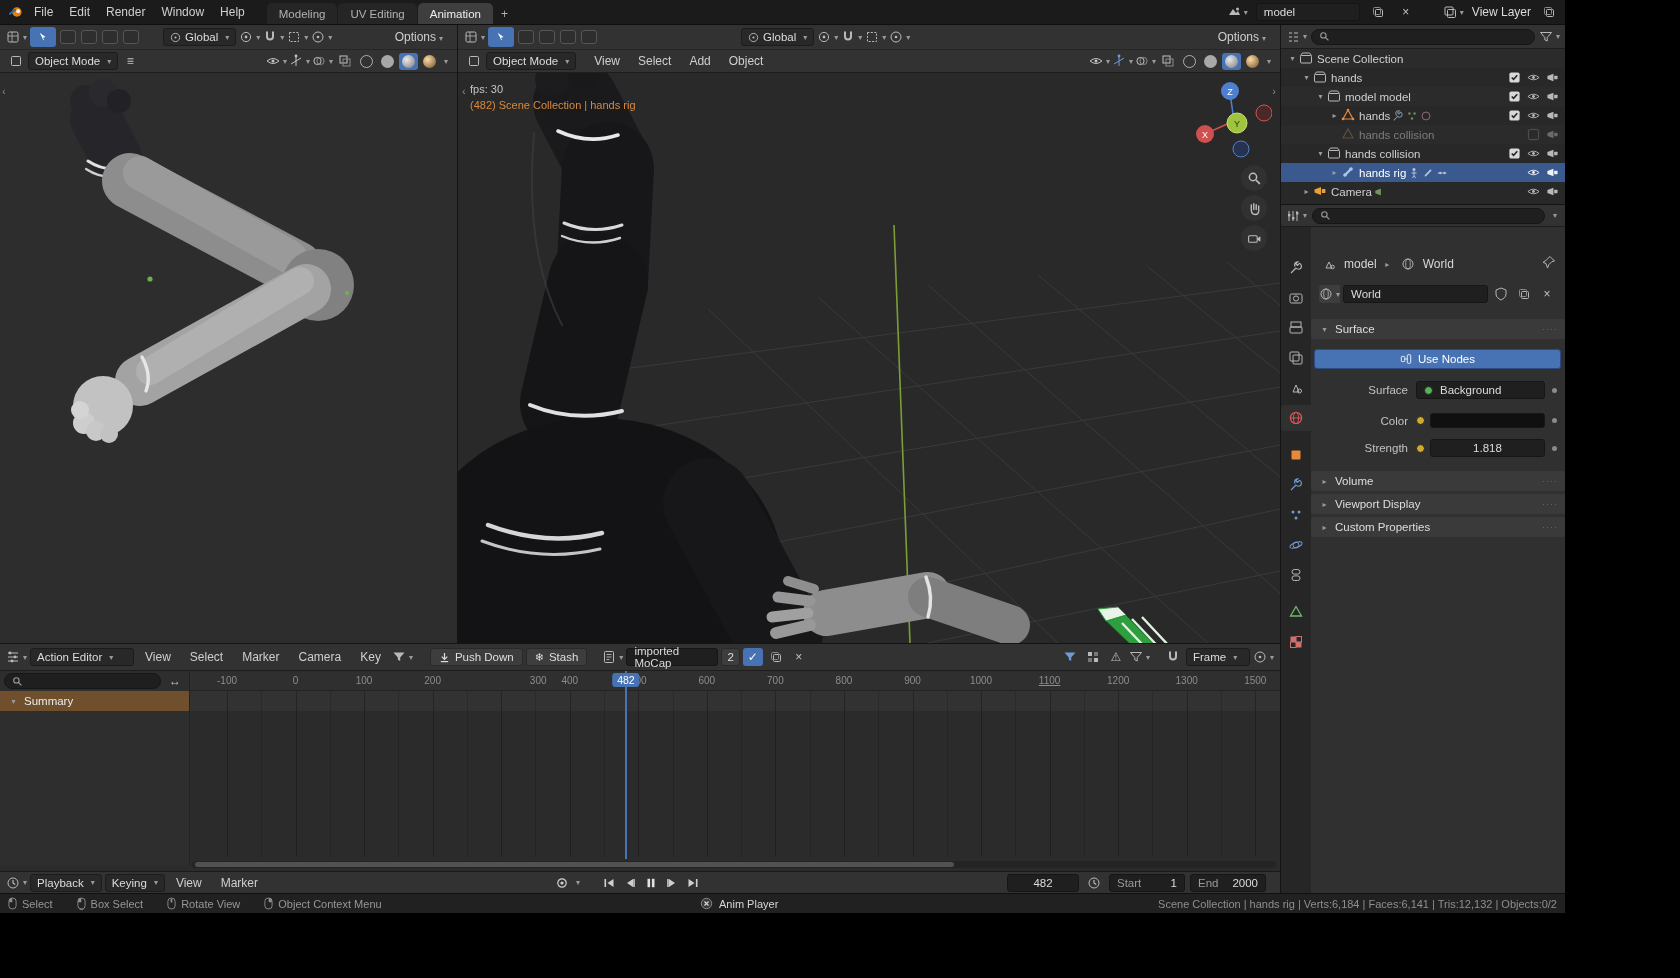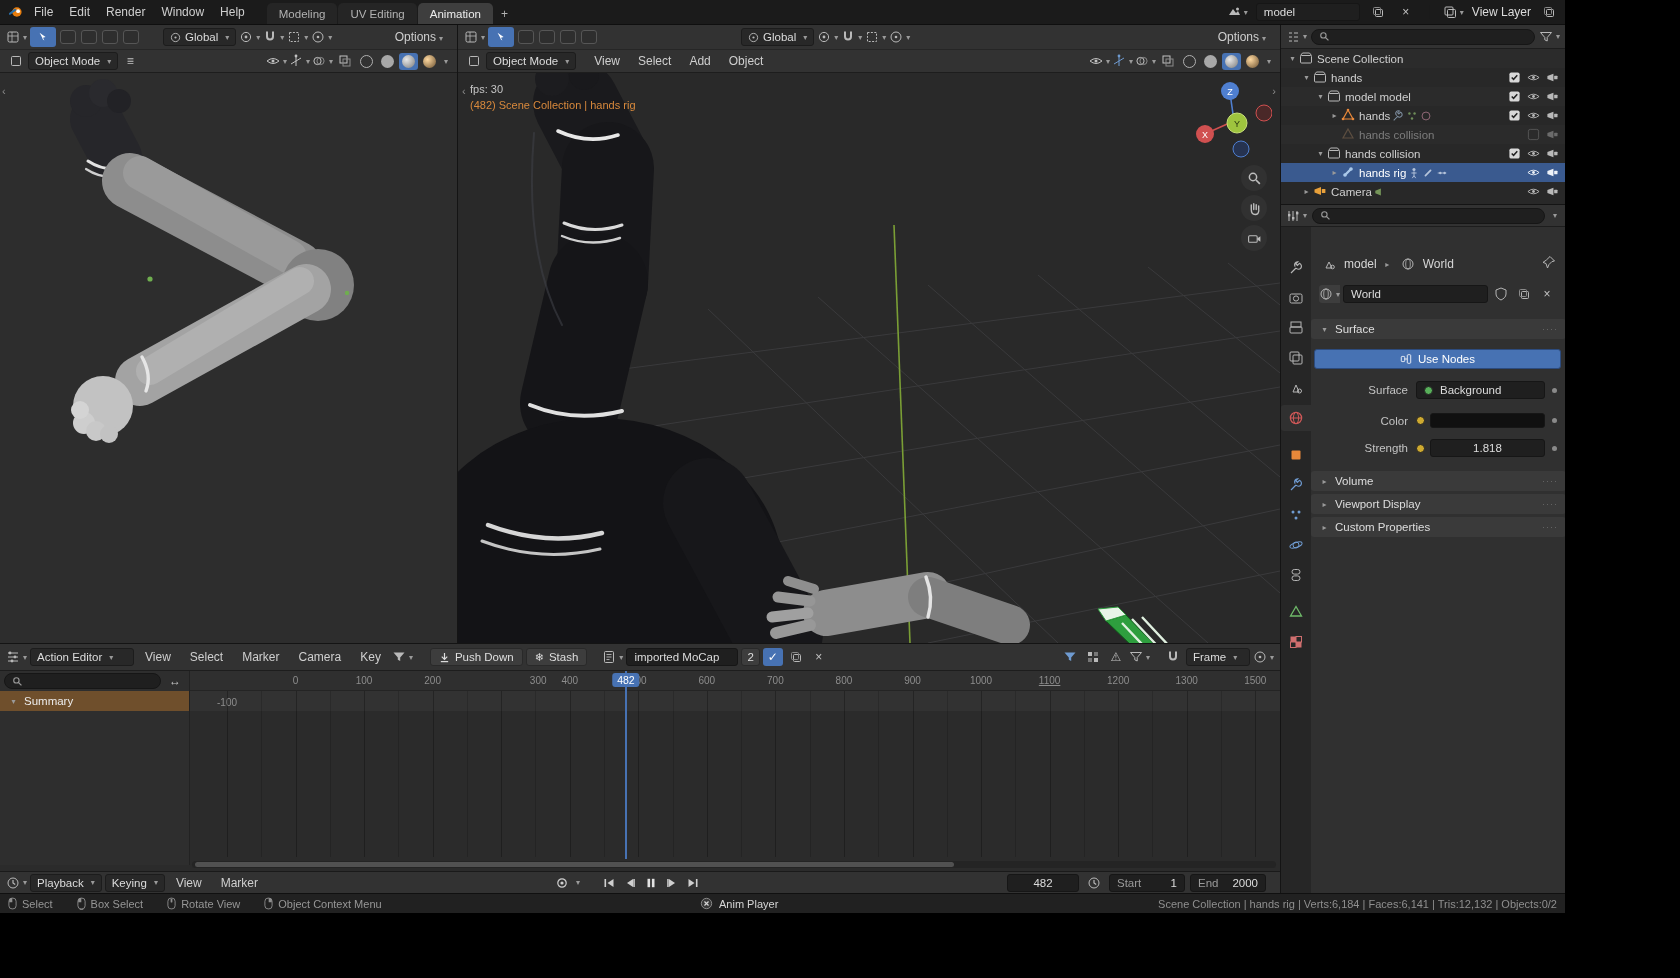--- a/index.html
+++ b/index.html
@@ -514,21 +514,21 @@
       <button class="btn">
         <span style="font-size:11px">❄</span>
         <span>Stash</span>
       </button>
       <span class="icb carat" style="margin-left:12px">
         <svg viewBox="0 0 14 14">
             <rect x="2.5" y="1.5" width="9" height="11" rx="1" fill="none" stroke="#b9b9b9"></rect>
             <path d="M4.5 4.5h5M4.5 7h5M4.5 9.5h3" stroke="#b9b9b9" stroke-width=".9"></path>
           </svg>
       </span>
-      <div class="field" style="width:112px">
+      <div class="field" style="width:92px">
           <span>imported MoCap</span>
         </div>
       <div class="btn" style="padding:0 5px">
           <span>2</span>
         </div>
       <span class="icb" style="background:#4772b3;color:#fff">✓</span>
       <span class="icb">
         <svg viewBox="0 0 14 14">
             <rect x="4.5" y="4.5" width="7" height="7" rx="1" fill="none" stroke="#b9b9b9"></rect>
             <rect x="2.5" y="2.5" width="7" height="7" rx="1" fill="none" stroke="#8a8a8a"></rect>
@@ -583,21 +583,21 @@
       </div>
       <div class="summary-row">
         <span class="disc">▾</span>
         <span>Summary</span>
       </div>
     </div>
 
     <div class="ds-right">
       <div class="summary-band"></div>
       <div class="ds-ruler">
-          <span class="ds-tick" style="left: 37px; margin-top: 22px;">-100</span>
+          <span class="ds-tick" style="left: 37px;">-100</span>
           <span class="ds-tick" style="left: 105.55px;">0</span>
           <span class="ds-tick" style="left: 174.1px;">100</span>
           <span class="ds-tick" style="left: 242.65px;">200</span>
           <span class="ds-tick" style="left: 311.2px; margin-left: 37px;">300</span>
           <span class="ds-tick" style="left: 379.75px;">400</span>
           <span class="ds-tick" style="left: 448.3px;">500</span>
           <span class="ds-tick" style="left: 516.85px;">600</span>
           <span class="ds-tick" style="left: 585.4px;">700</span>
           <span class="ds-tick" style="left: 653.95px;">800</span>
           <span class="ds-tick" style="left: 722.5px;">900</span>

